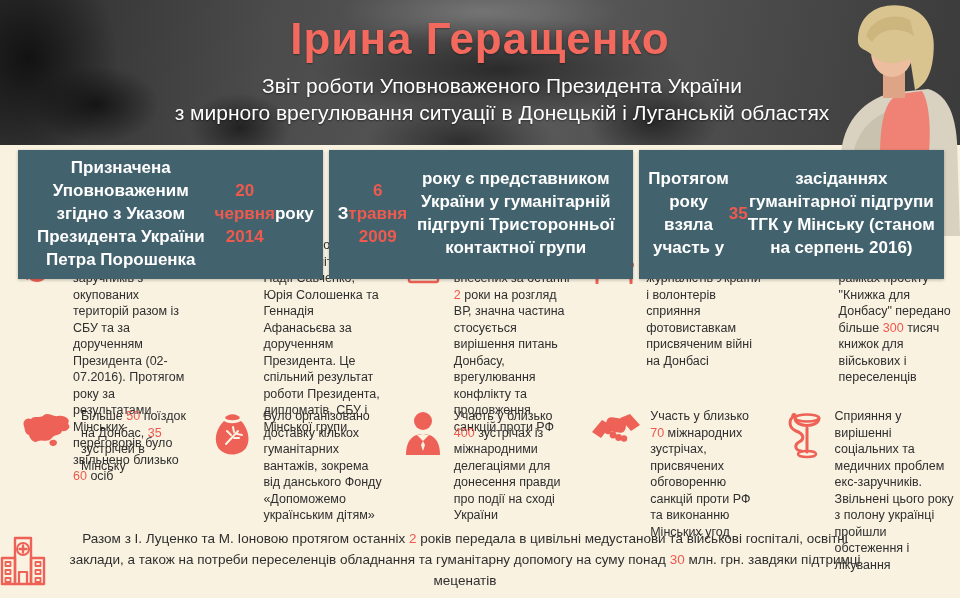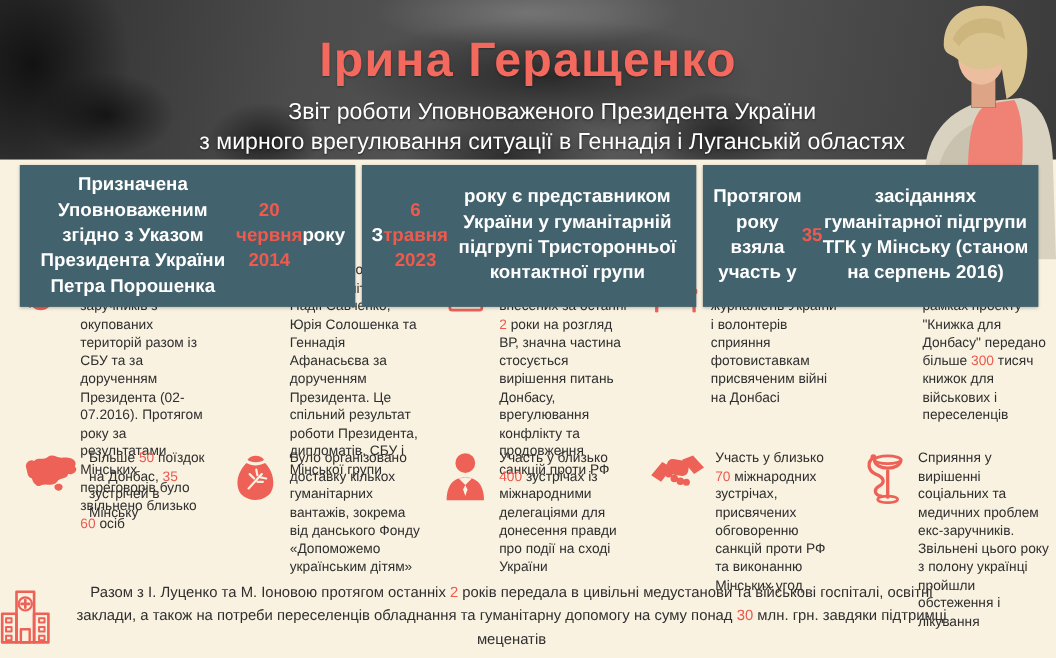--- a/index.html
+++ b/index.html
@@ -13,21 +13,21 @@
           background:linear-gradient(100deg,#2e2e2e,#4b4b4b 28%,#5a5a5a 55%,#474747 82%,#3b3b3b); }
   .hero-overlay { position:absolute; inset:0; background-image:
       radial-gradient(ellipse 200px 45px at 50% 8%, rgba(170,170,170,.35), transparent 70%),
       radial-gradient(ellipse 250px 70px at 52% 48%, rgba(12,12,12,.6), transparent 75%),
       radial-gradient(ellipse 90px 55px at 10% 72%, rgba(15,15,15,.85), transparent 70%),
       radial-gradient(ellipse 70px 48px at 25% 88%, rgba(20,20,20,.75), transparent 72%),
       radial-gradient(ellipse 130px 60px at 48% 98%, rgba(25,25,25,.65), transparent 72%),
       radial-gradient(ellipse 90px 55px at 68% 84%, rgba(22,22,22,.7), transparent 72%),
       radial-gradient(ellipse 120px 140px at 3% 40%, rgba(10,10,10,.8), transparent 75%); }
 
-  .hero-text { position:absolute; left:0; top:16px; width:960px; z-index:2; text-align:center; }
+  .hero-text { position:absolute; left:0; top:0; width:960px; z-index:2; text-align:center; }
   .hero-title { margin-top:14px; font-size:44px; font-weight:700; letter-spacing:1px; color:#f4695e;
                 text-shadow:0 1px 2px rgba(0,0,0,.35); }
   .hero-sub { color:#ffffff; font-size:21px; font-weight:400; line-height:1.3;
               text-shadow:0 1px 2px rgba(0,0,0,.5);margin-left:44px; }
   .hero-sub1 { margin-top:8px; }
 
   
   .portrait { position:absolute; right:0; top:0; width:132px; height:236px; z-index:1; }
 
   
@@ -76,26 +76,26 @@
       <ellipse cx="64" cy="52" rx="21" ry="25" fill="#ecbd9f"></ellipse>
       <path d="M30,42 C29,12 54,2 75,6 C100,11 109,32 105,58 C103,75 97,85 87,90 L82,58 C68,66 52,64 44,55 C38,49 31,50 30,42 Z" fill="#d9c38f"></path>
       <path d="M38,36 C44,18 66,12 82,20 L86,36 C72,26 52,28 44,42 Z" fill="#cdb67e"></path>
       <ellipse cx="10" cy="162" rx="15" ry="11" fill="#ecbd9f" transform="rotate(-20 10 162)"></ellipse>
     </svg>
   </div>
 
   <div class="hero-text">
     <div class="hero-title">Ірина Геращенко</div>
     <div class="hero-sub hero-sub1">Звіт роботи Уповноваженого Президента України</div>
-    <div class="hero-sub">з мирного врегулювання ситуації в Геннадія і Луганській областях</div>
+    <div class="hero-sub">з мирного врегулювання ситуації в Донецькій і Луганській областях</div>
   </div>
 
   <div class="boxes">
     <div class="fact-box">Призначена Уповноваженим згідно з Указом Президента України Петра Порошенка <span class="num">20 червня 2014</span> року</div>
-    <div class="fact-box">З <span class="num">6 травня 2023</span> року є представником України у гуманітарній підгрупі Тристоронньої контактної групи</div>
+    <div class="fact-box">З <span class="num">6 травня 2009</span> року є представником України у гуманітарній підгрупі Тристоронньої контактної групи</div>
     <div class="fact-box">Протягом року взяла участь у <span class="num">35</span> засіданнях гуманітарної підгрупи ТГК у Мінську (станом на серпень 2016)</div>
   </div>
 
   <div class="grid">
 
     <div class="card">
       <span class="icon-wrap">
         <svg width="42" height="44" viewBox="0 0 42 44">
           <circle class="stroke" cx="27" cy="12" r="9" stroke-width="4"></circle>
           <circle class="stroke" cx="16" cy="31" r="9" stroke-width="4"></circle>

